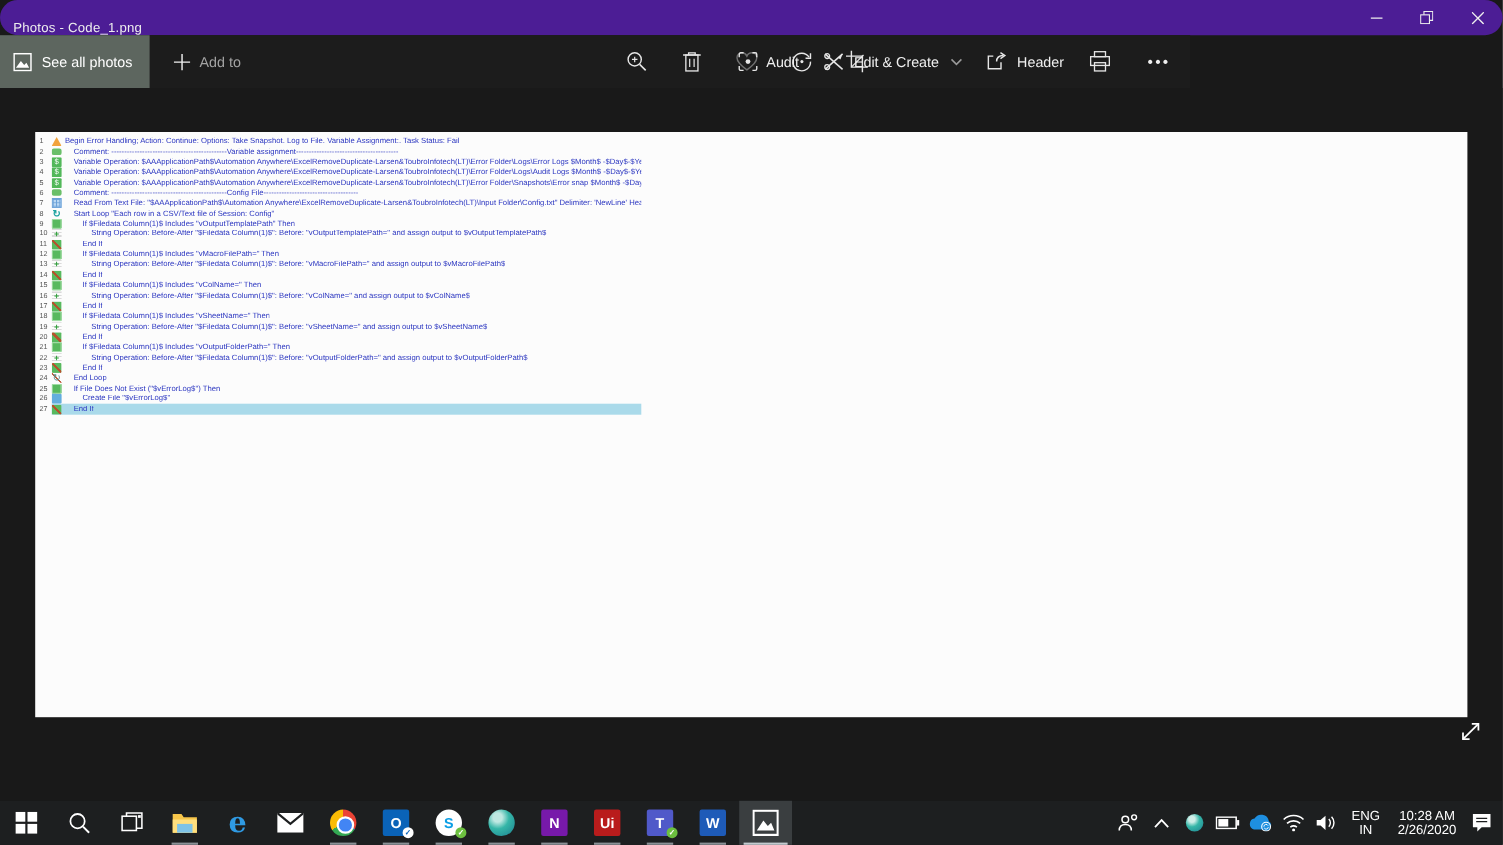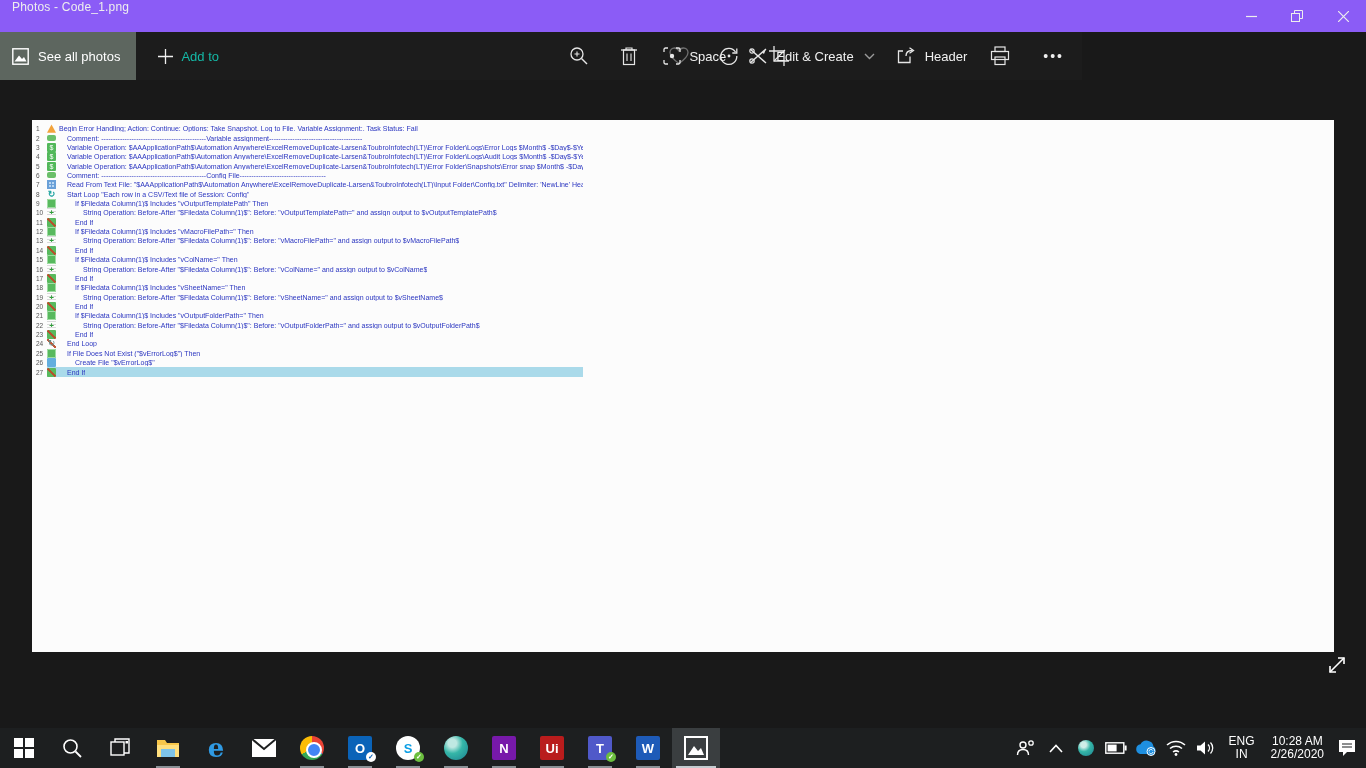--- a/index.html
+++ b/index.html
@@ -1,32 +1,32 @@
 <!DOCTYPE html>
 <html><head>
 <meta charset="utf-8">
 <style>
   * { margin:0; padding:0; box-sizing:border-box; }
   html,body { width:1366px; height:768px; overflow:hidden; background:#191919;
               font-family:"Liberation Sans", sans-serif; }
 
   
   .titlebar { position:absolute; left:0; top:0; width:1366px; height:32px;
-              background:#8b5cf6; display:flex; align-items:flex-start; color:#eee; }
+              background:#4c1d95; display:flex; align-items:flex-end; color:#eee;border-radius:16px; }
   .title-text { font-size:12px; padding-left:12px; letter-spacing:.2px; }
   .win-controls { margin-left:auto; display:flex; height:32px; }
   .win-btn { width:46px; height:32px; display:flex; align-items:center; justify-content:center; }
   .win-btn svg { display:block; }
 
   
   .cmdbar { position:absolute; left:0; top:32px; width:1082px; height:48px;
             background:#1c1c1c; display:flex; align-items:center; color:#eee; }
   .see-all { height:48px; background:#5d665f; display:flex; align-items:center;
              gap:9px; padding:0 16px 0 12px; font-size:13px; color:#fff; }
-  .add-to { display:flex; align-items:center; gap:8px; font-size:13px; margin-left:22px; color:#14b8a6; }
+  .add-to { display:flex; align-items:center; gap:8px; font-size:13px; margin-left:22px; color:#a3a3a3; }
   .center-icons { position:absolute; left:568px; top:0; height:48px; display:flex; align-items:center; gap:28px; }
   .cmd-ic { width:22px; height:22px; display:flex; align-items:center; justify-content:center; }
   .right-cluster { position:absolute; right:8px; top:0; height:48px; display:flex; align-items:center; gap:22px; }
   .lbl-btn { display:flex; align-items:center; gap:8px; font-size:13px; color:#f0f0f0; }
   .chev { margin-left:2px; }
   .more-dots { font-size:14px; letter-spacing:2px; color:#eee; padding:0 10px; }
 
   
   .viewer { position:absolute; left:0; top:80px; width:1366px; height:648px; background:#191919; }
   .photo { position:absolute; left:32px; top:40px; width:1302px; height:532px; background:#fcfcfc; }
@@ -170,21 +170,21 @@
 
   <div class="right-cluster">
     <div class="lbl-btn">
       <svg width="18" height="18" viewBox="0 0 18 18">
         <path d="M1 5 V2.5 A1.5 1.5 0 0 1 2.5 1 H5" fill="none" stroke="#e6e6e6" stroke-width="1.3"></path>
         <path d="M13 1 H15.5 A1.5 1.5 0 0 1 17 2.5 V5" fill="none" stroke="#e6e6e6" stroke-width="1.3"></path>
         <path d="M17 13 V15.5 A1.5 1.5 0 0 1 15.5 17 H13" fill="none" stroke="#e6e6e6" stroke-width="1.3"></path>
         <path d="M5 17 H2.5 A1.5 1.5 0 0 1 1 15.5 V13" fill="none" stroke="#e6e6e6" stroke-width="1.3"></path>
         <circle cx="9" cy="9" r="2.2" fill="#e6e6e6"></circle>
       </svg>
-      <span>Space</span>
+      <span>Audit</span>
     </div>
     <div class="lbl-btn">
       <svg width="20" height="18" viewBox="0 0 20 18">
         <path d="M2 2 L18 16" stroke="#e6e6e6" stroke-width="1.4"></path>
         <path d="M18 2 L2 16" stroke="#e6e6e6" stroke-width="1.4"></path>
         <path d="M14 5.5 L18 2 L16 7 Z" fill="#e6e6e6"></path>
         <circle cx="4" cy="4" r="2.2" fill="none" stroke="#e6e6e6" stroke-width="1.2"></circle>
         <circle cx="4" cy="14" r="2.2" fill="none" stroke="#e6e6e6" stroke-width="1.2"></circle>
       </svg>
       <span>Edit &amp; Create</span>

